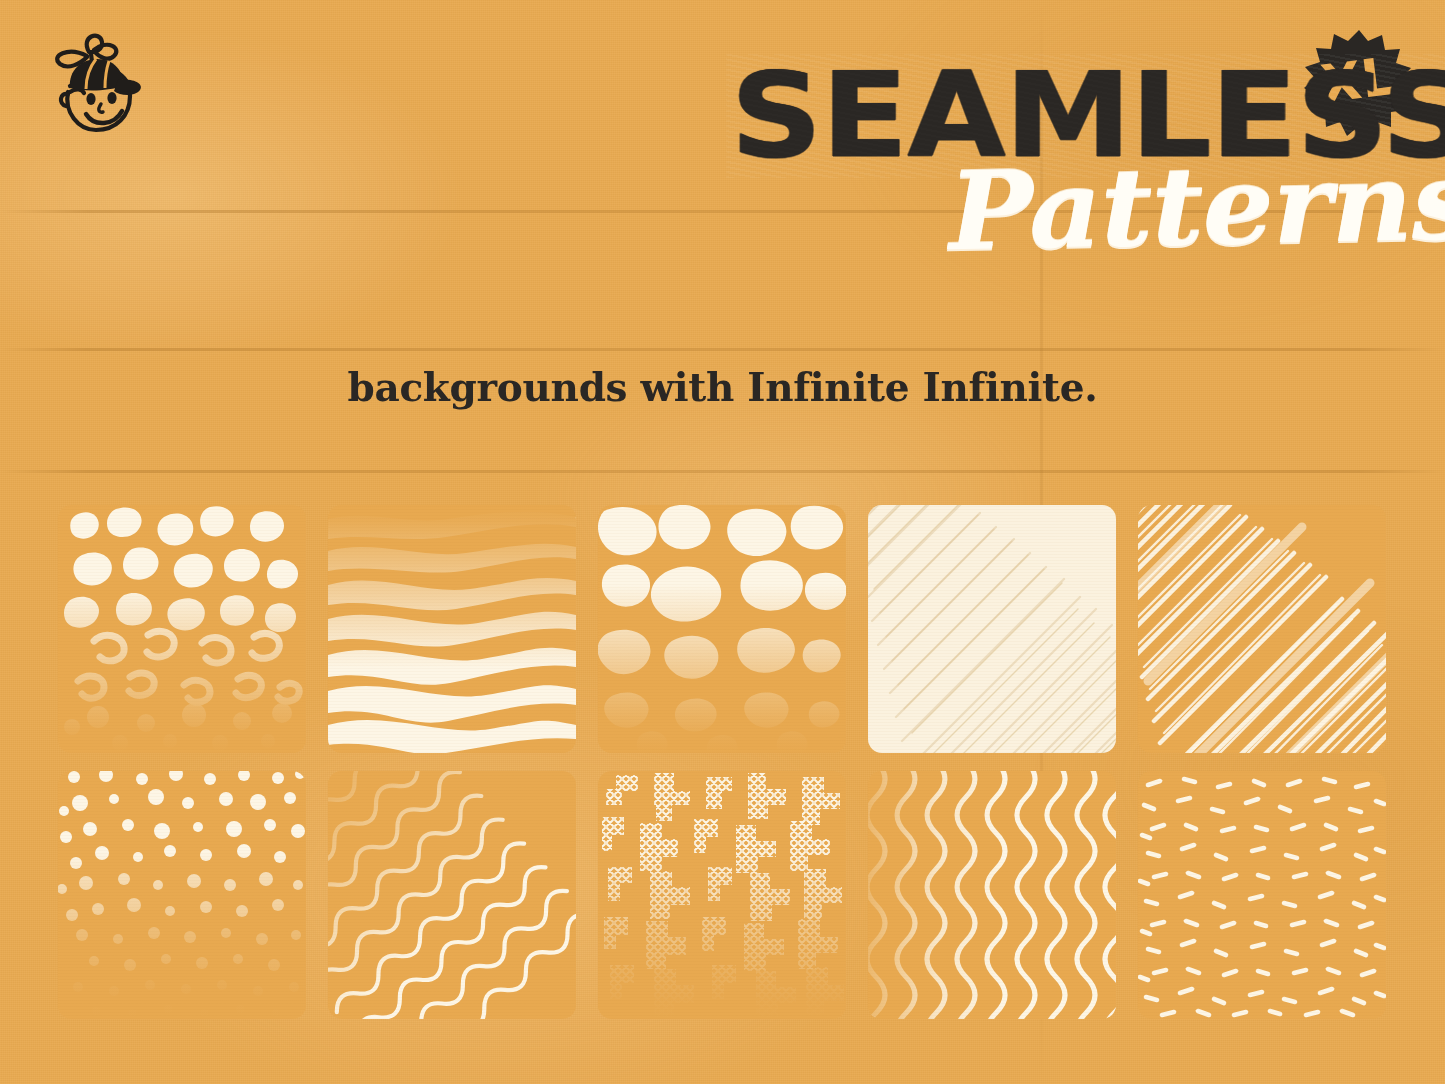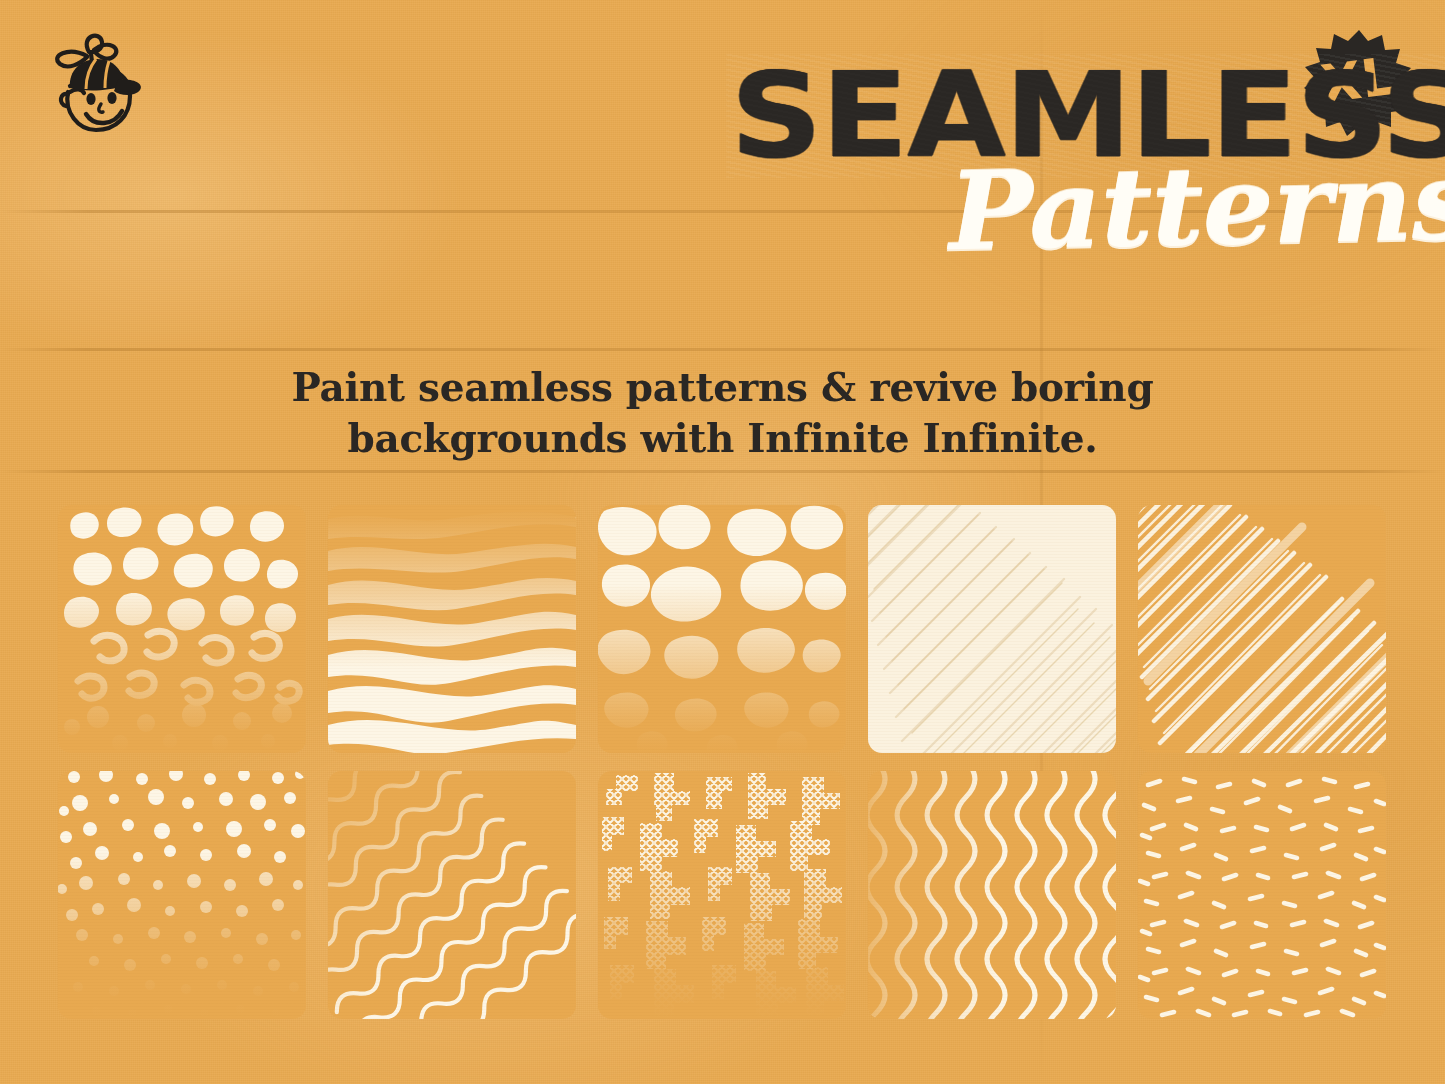--- a/index.html
+++ b/index.html
@@ -288,21 +288,20 @@
       <text x="56" y="70" text-anchor="middle" font-family="DejaVu Sans, sans-serif" font-size="52" font-weight="700" fill="#e8a950" transform="rotate(-7 56 62)">XL</text>
     </svg>
   </div>
 
   <div id="headline-block">
     <span id="title-seamless">SEAMLESS</span>
     <span id="title-patterns">Patterns</span>
   </div>
 
   <div id="tagline">
-    <span class="line">Paint seamless patterns &amp; revive boring</span>
     <span class="line">backgrounds with Infinite Infinite.</span>
   </div>
 
   <div id="swatch-grid">
 
     <div class="swatch">
       <svg class="pat" viewBox="0 0 248 248" aria-hidden="true">
         <rect width="248" height="248" fill="#e8a950"></rect>
         <g fill="#fdf6e6">
           <path d="M18 10c14-8 26 2 22 14-5 13-24 12-27 2-2-8 0-13 5-16z"></path>

